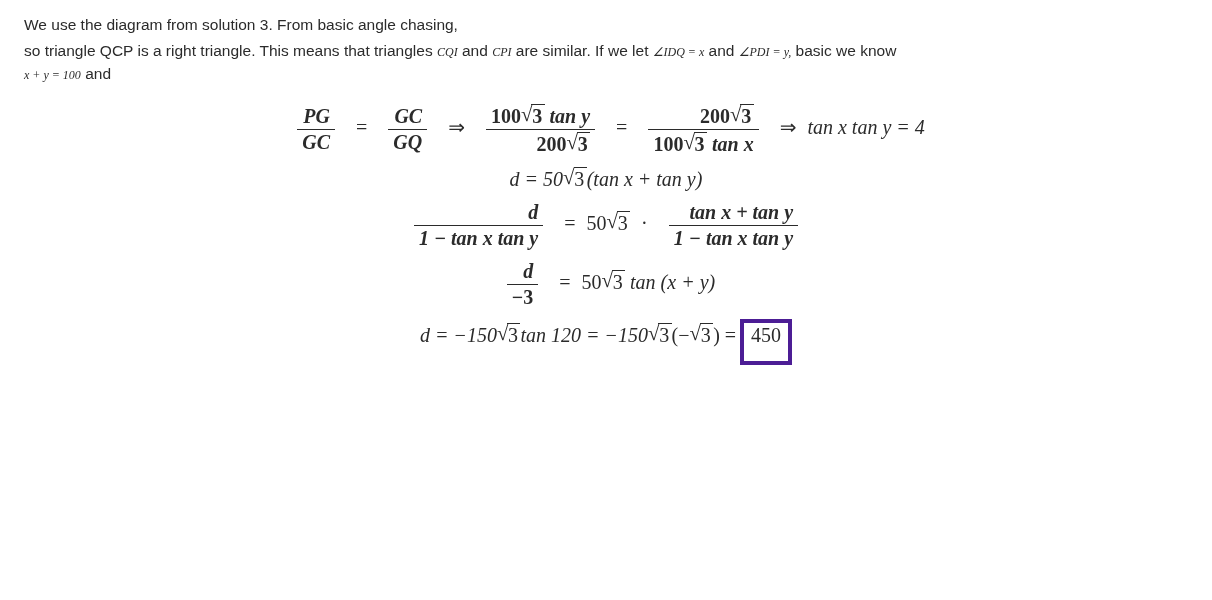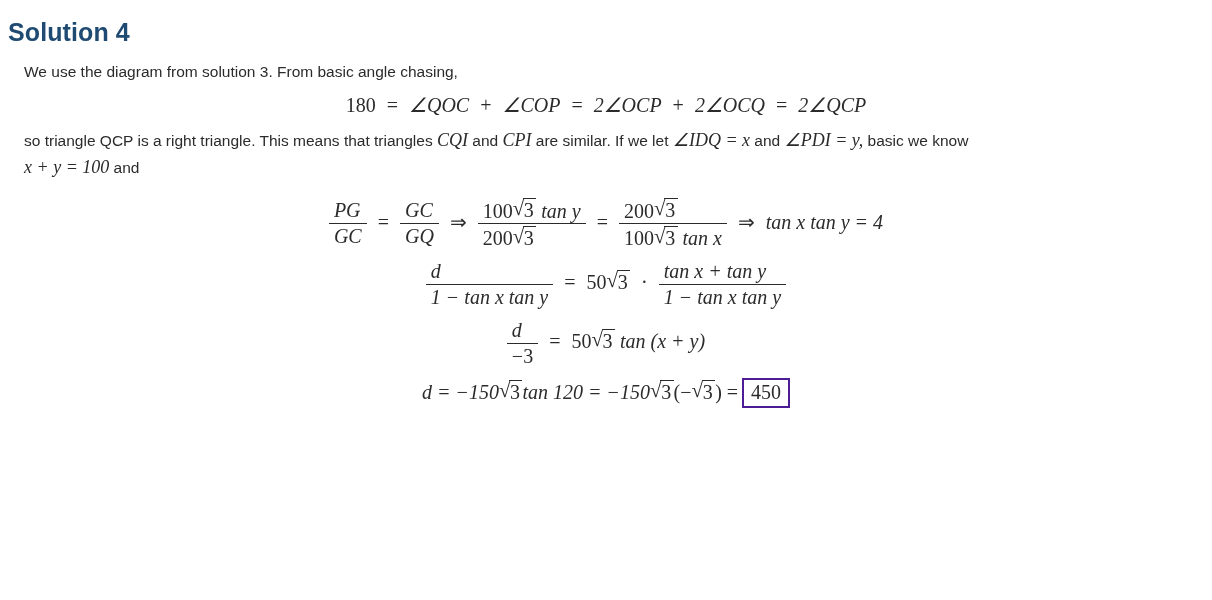--- a/index.html
+++ b/index.html
@@ -27,21 +27,21 @@
   }
   .para {
     font-size: 15.5px;
     line-height: 1.45;
     margin: 0 0 4px 16px;
   }
   
   .m {
     font-family: "Liberation Serif", serif;
     font-style: italic;
-    font-size: 18px;
+    font-size: 12px;
   }
   .eq {
     font-family: "Liberation Serif", serif;
     font-size: 20px;
     text-align: center;
     margin: 10px 0;
     white-space: nowrap;
   }
   .eq .it { font-style: italic; }
   .eq .up { font-style: normal; }
@@ -65,66 +65,53 @@
     display: inline-block;
     border-top: 1.1px solid #2b2b2b;
     padding: 0 0.12em 0 0.04em;
     margin-top: 0.04em;
   }
 
   
   .frac {
     display: inline-block;
     vertical-align: middle;
-    text-align: left;
+    text-align: right;
     line-height: 1.15;
-    margin: 0 0;
+    margin: 0 10px;
+    font-weight: bold;
   }
   .frac > .num {
     display: block;
     padding: 0 5px 1px 5px;
   }
   .frac > .den {
     display: block;
     border-top: 1.2px solid #2b2b2b;
     padding: 1px 5px 0 5px;
   }
   .rel { margin: 0 6px; font-style: normal; }
 
   .boxed {
     display: inline-block;
-    border: 2px solid #4c1d95;
-    padding: 1px 7px 2px 7px;
+    border: 4px solid #4c1d95;
+    padding: 1px 7px 14px 7px;
     font-style: normal;
     margin-left: 4px;
   }
   .row-block { margin-top: 18px; }
 </style>
 </head>
 <body>
 
 <div class="page">
 
-  <h1 class="heading">Solution 4</h1>
 
   <p class="para">We use the diagram from solution 3. From basic angle chasing,</p>
 
-  <div class="eq">
-    <span class="up">180</span>
-    <span class="rel">=</span>
-    <span class="it angle">∠QOC</span>
-    <span class="rel">+</span>
-    <span class="it angle">∠COP</span>
-    <span class="rel">=</span>
-    <span class="it angle">2∠OCP</span>
-    <span class="rel">+</span>
-    <span class="it angle">2∠OCQ</span>
-    <span class="rel">=</span>
-    <span class="it angle">2∠QCP</span>
-  </div>
 
   <p class="para">
     <span>so triangle QCP is a right triangle. This means that triangles</span>
     <span class="m">CQI</span>
     <span>and</span>
     <span class="m">CPI</span>
     <span>are similar. If we let</span>
     <span class="m">∠IDQ = x</span>
     <span>and</span>
     <span class="m">∠PDI = y,</span>
@@ -153,20 +140,23 @@
     <span class="frac">
       <span class="num"><span>200</span><span class="sqrt"><span class="rad">3</span></span></span>
       <span class="den"><span>100</span><span class="sqrt"><span class="rad">3</span></span> <span class="it">tan x</span></span>
     </span>
     <span class="rel">⇒</span>
     <span class="it">tan x tan y = 4</span>
   </div>
 
 
 
+  <div class="eq">
+    <span class="it">d = 50</span><span class="sqrt"><span class="rad">3</span></span><span class="it">(tan x + tan y)</span>
+  </div>
 
   <div class="eq">
     <span class="frac it">
       <span class="num">d</span>
       <span class="den">1 − tan x tan y</span>
     </span>
     <span class="rel">=</span>
     <span class="up">50</span><span class="sqrt"><span class="rad">3</span></span>
     <span class="rel">·</span>
     <span class="frac it">

